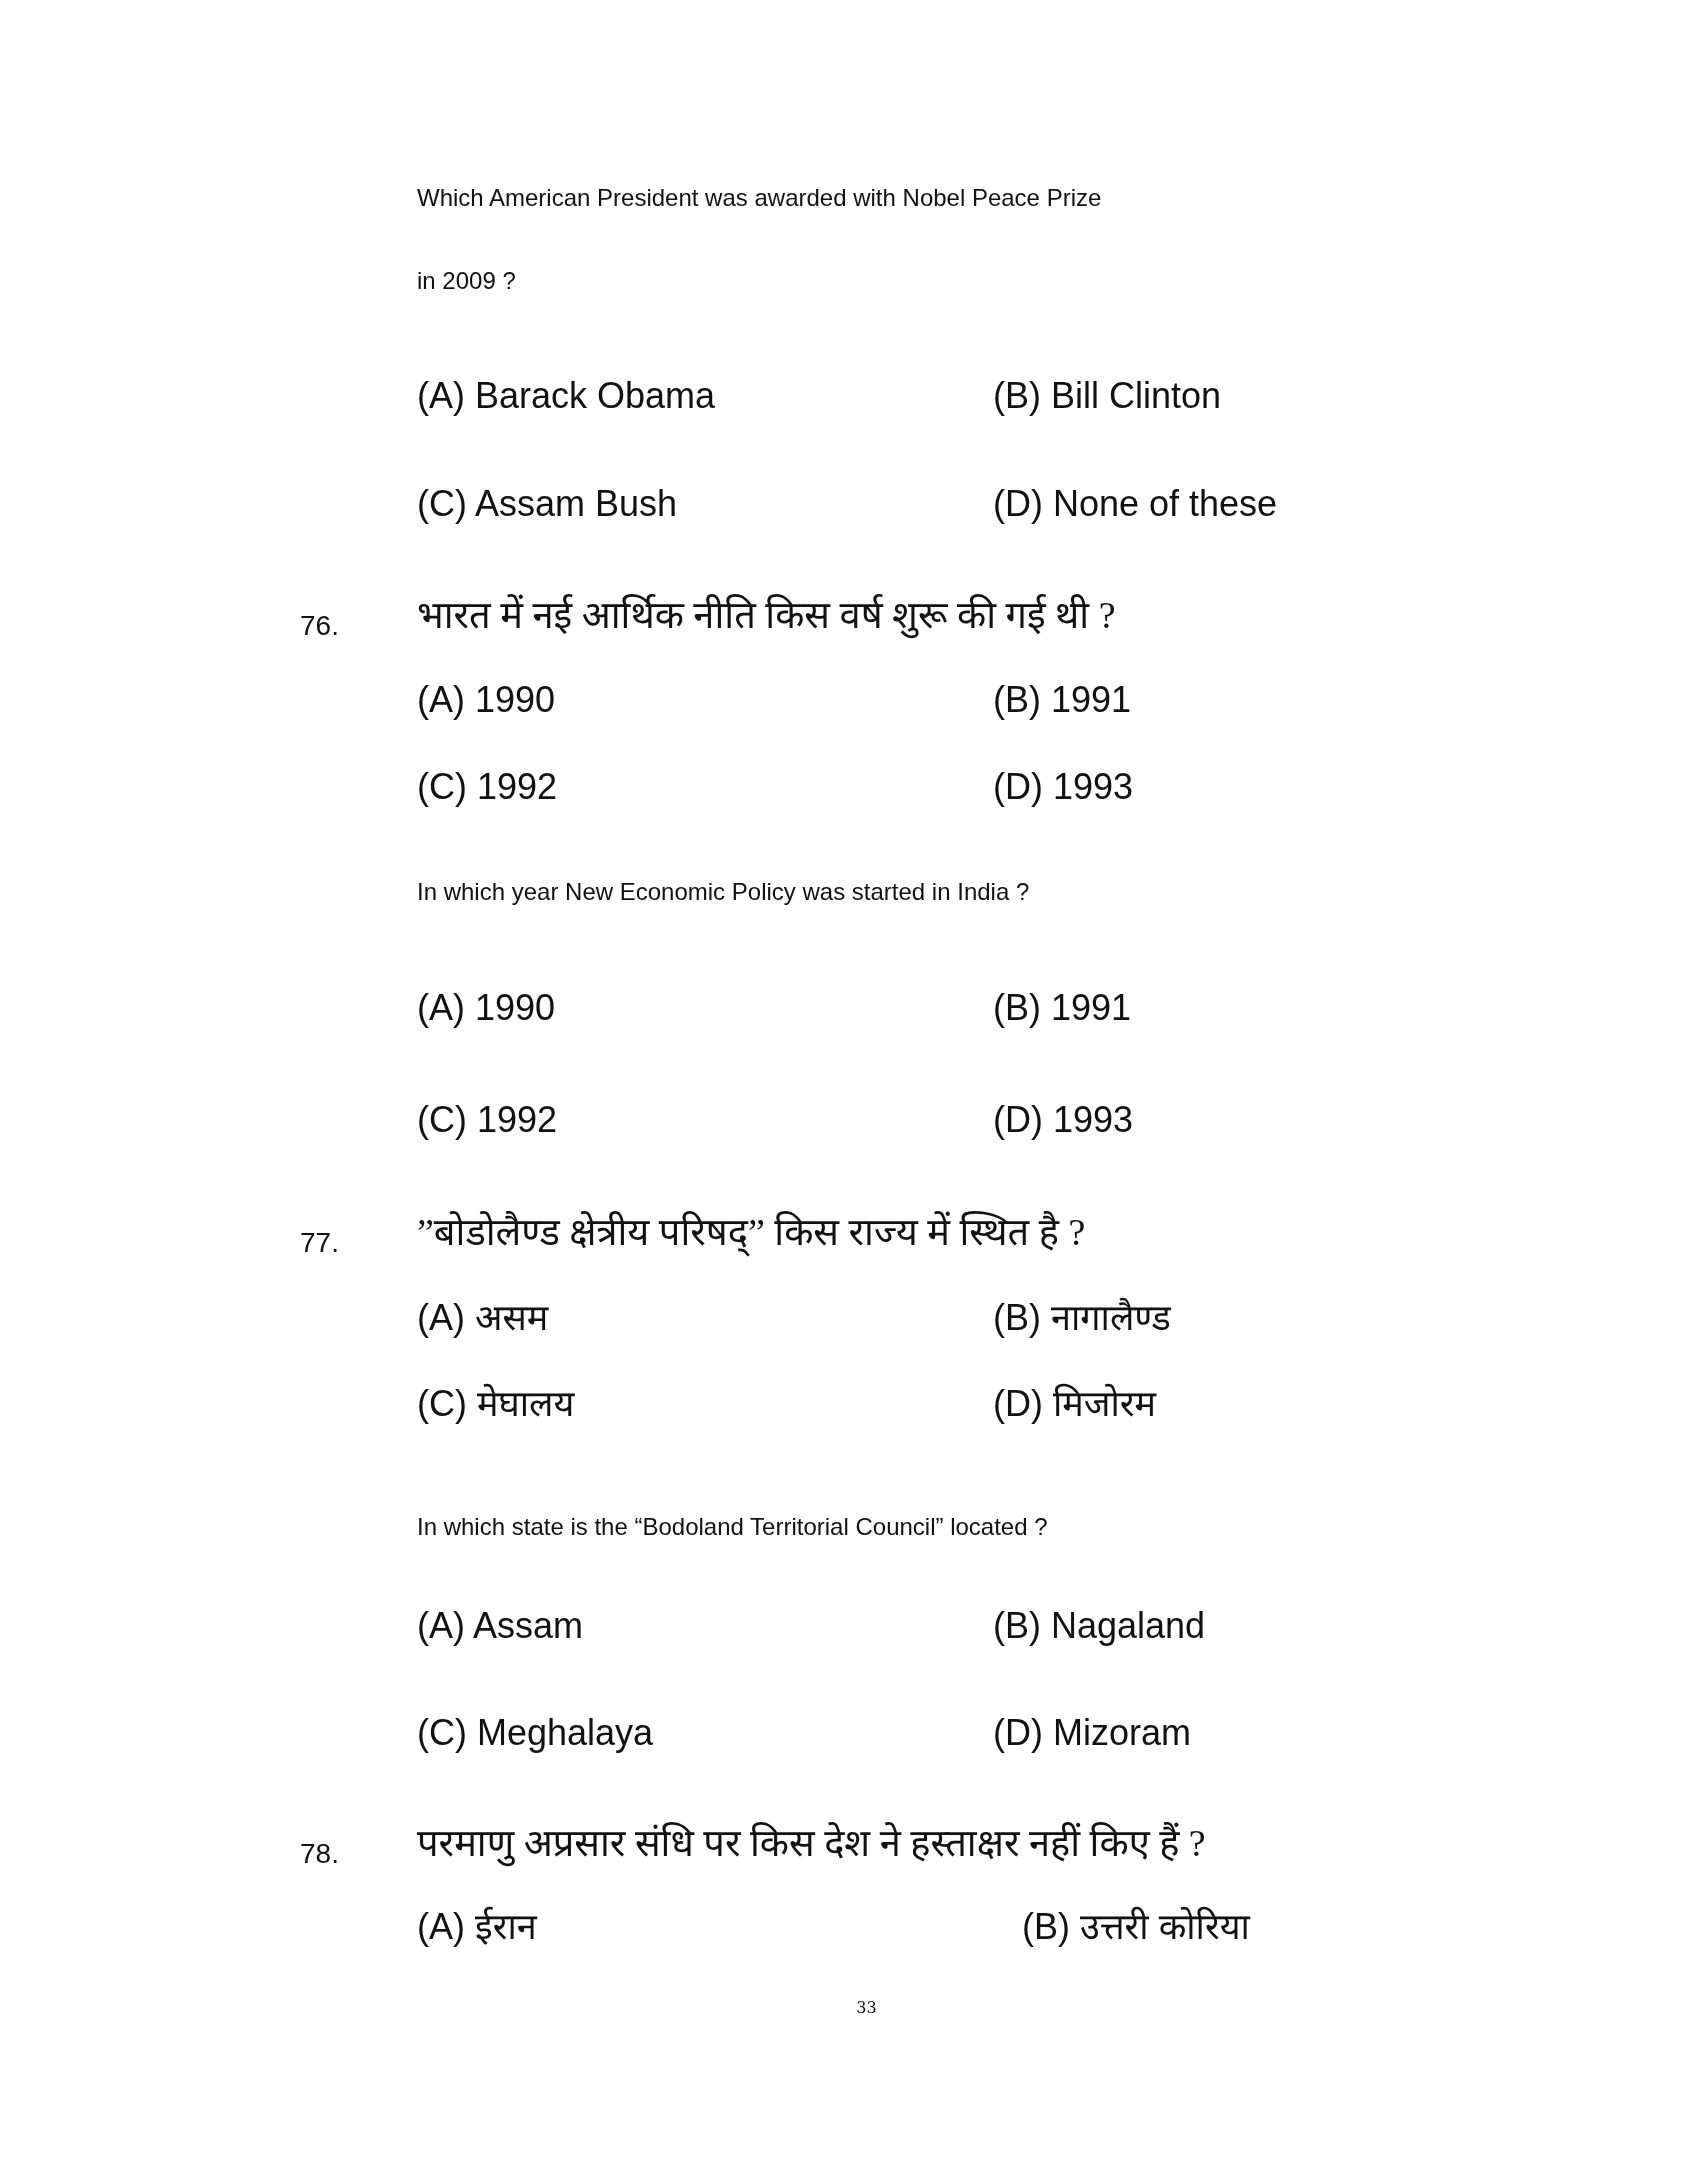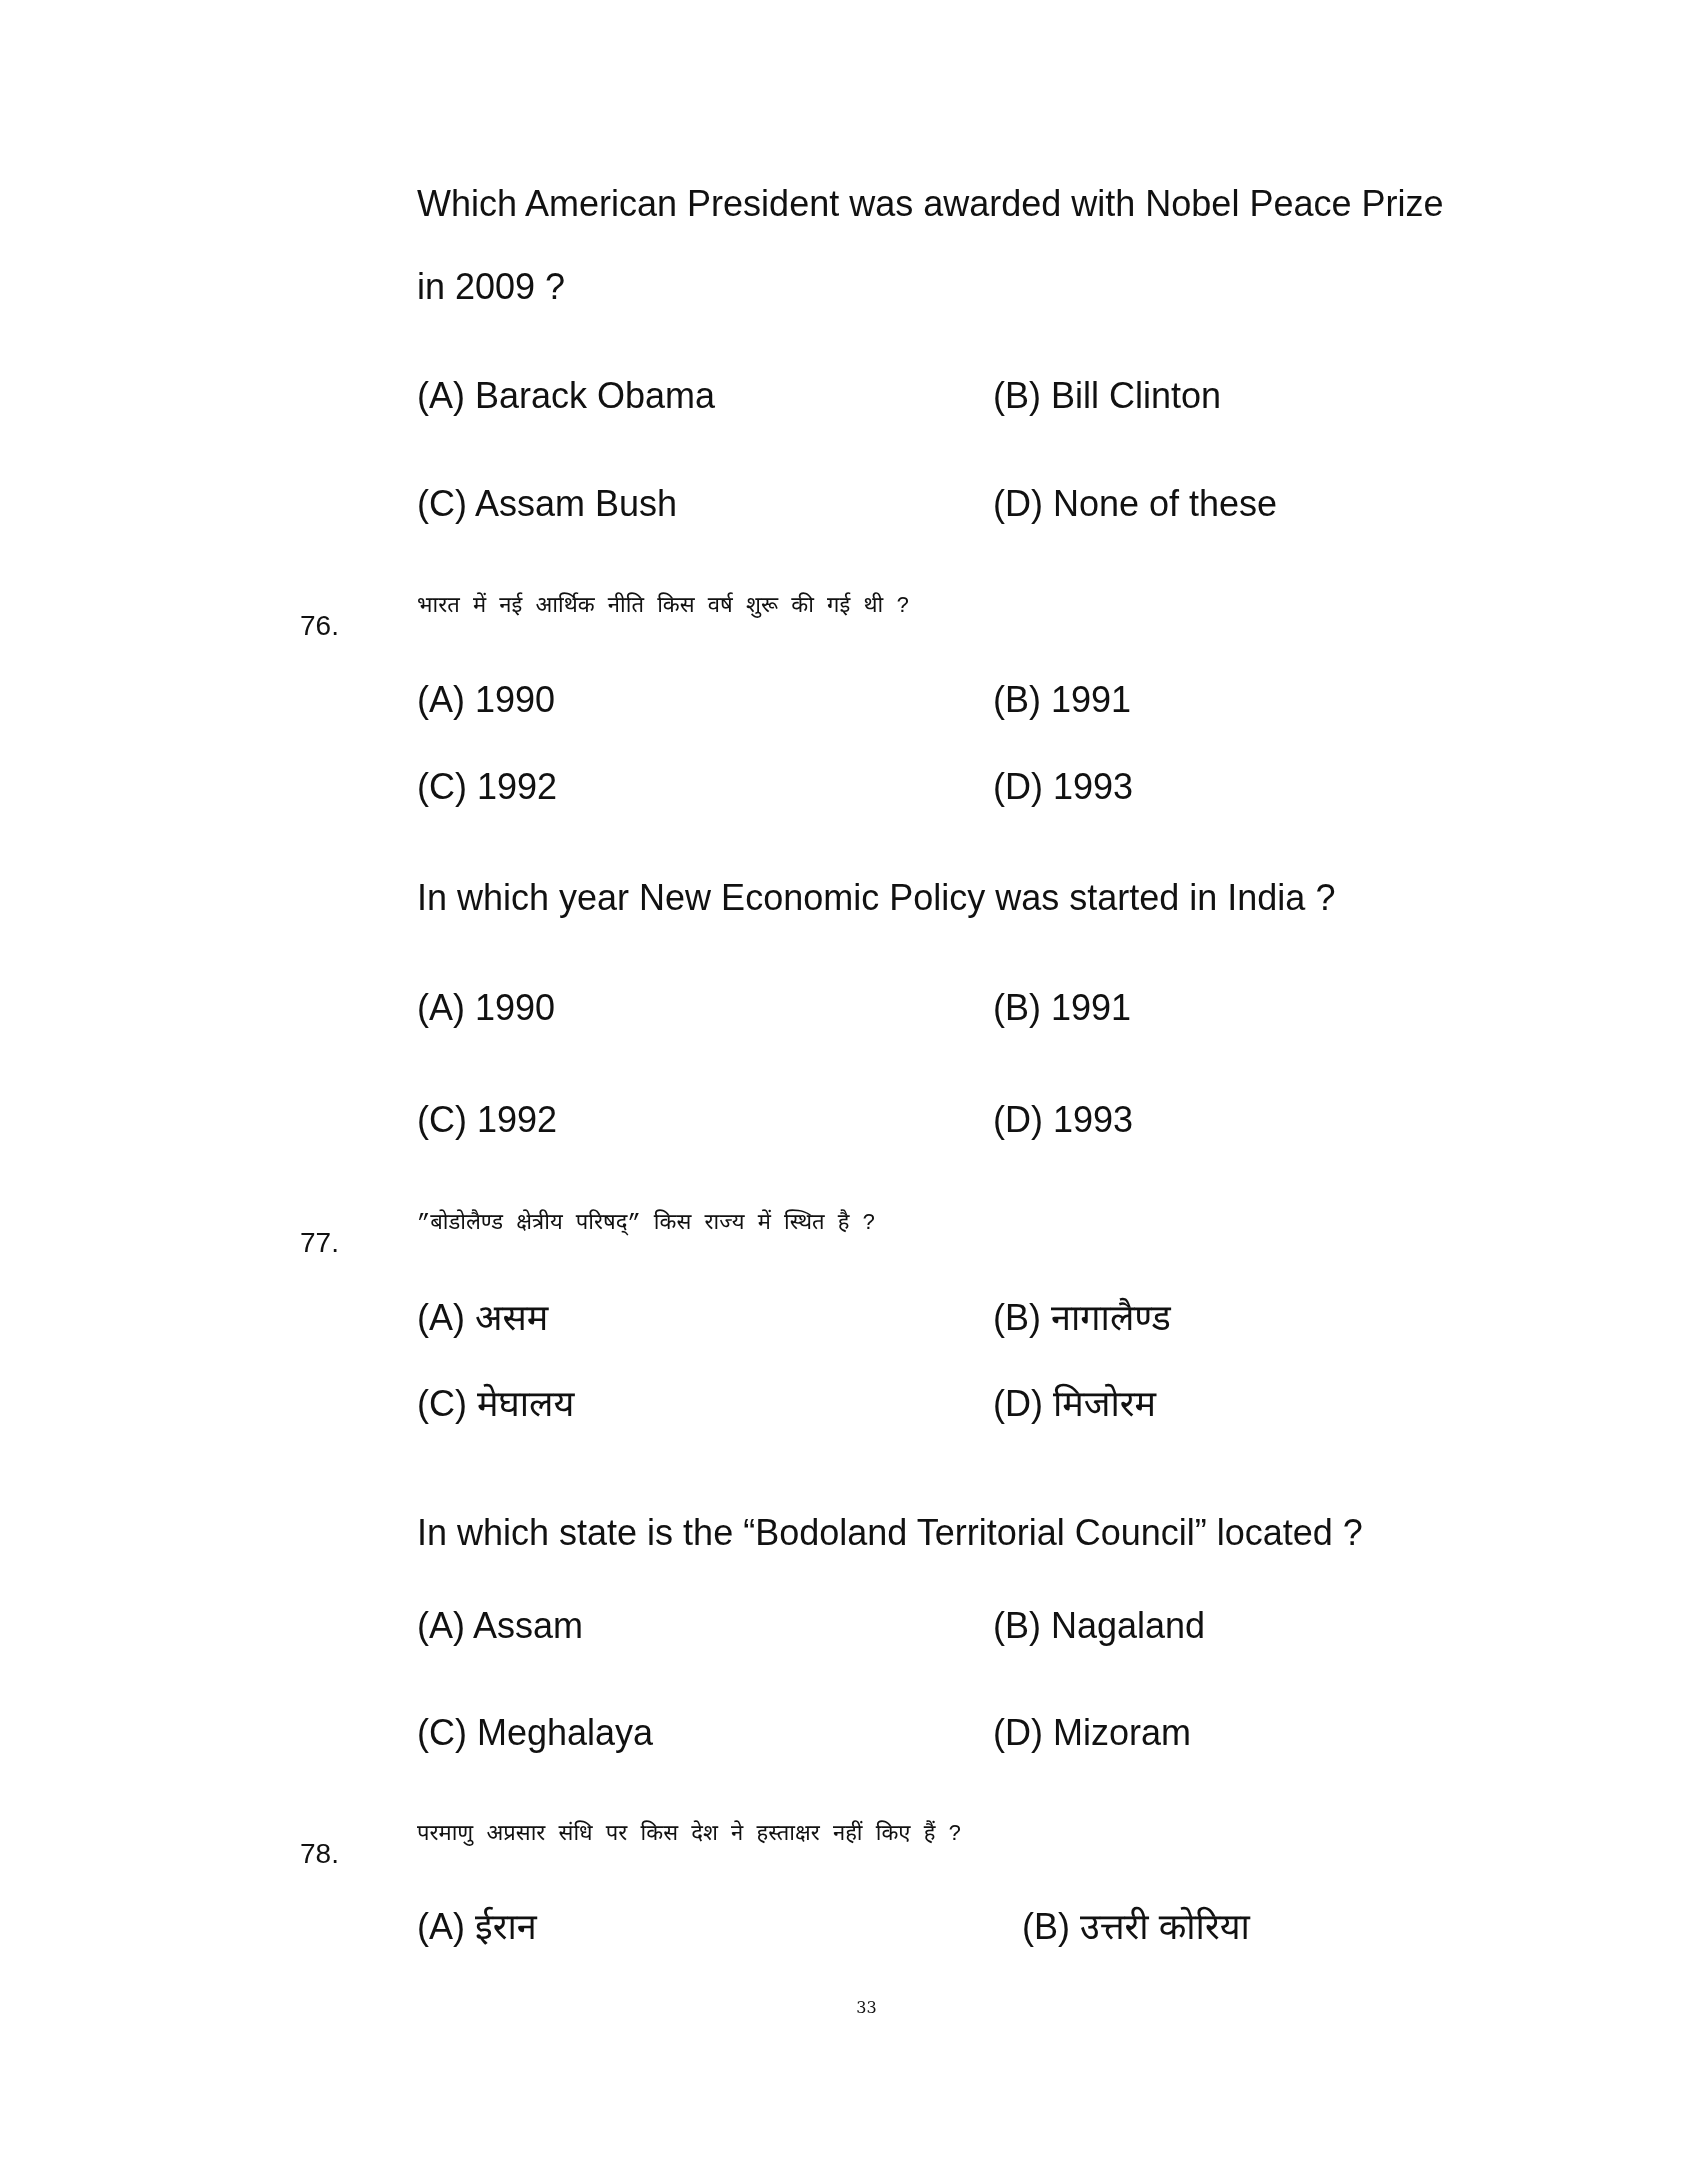--- a/index.html
+++ b/index.html
@@ -1,20 +1,20 @@
 <!DOCTYPE html>
 <html><head>
 <meta charset="utf-8">
 <style>
   html, body { margin: 0; padding: 0; background: #ffffff; }
   body { width: 1683px; height: 2178px; position: relative; overflow: hidden;
          font-family: "Liberation Sans", "DejaVu Sans", sans-serif; color: #111111; }
   .line { position: absolute; white-space: nowrap; line-height: 1; }
-  .en { font-size: 36px; }
-  .hi { font-size: 22px; font-family: Liberation Mono, monospace; }
+  .en { font-size: 24px; }
+  .hi { font-size: 38px; font-family: Liberation Serif, serif; }
   .qnum { font-size: 28px; margin-top: 12px; }
   .opt { font-size: 36px; }
   .opt .val-small { font-size: 36px; }
   .pagenum { font-size: 16px; font-family: "DejaVu Serif", serif; text-align: center; width: 99px; }
 </style>
 </head>
 <body>
 
 <div class="line en" style="left:417px; top:186px;">Which American President was awarded with Nobel Peace Prize</div>
 <div class="line en" style="left:417px; top:269px;">in 2009 ?</div>

